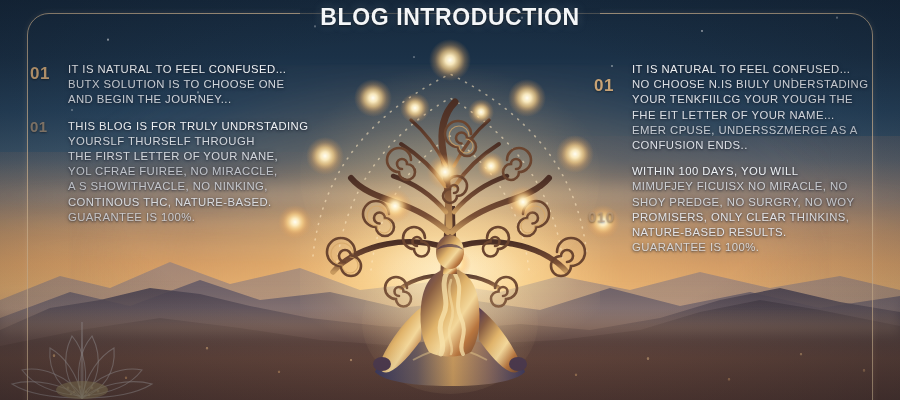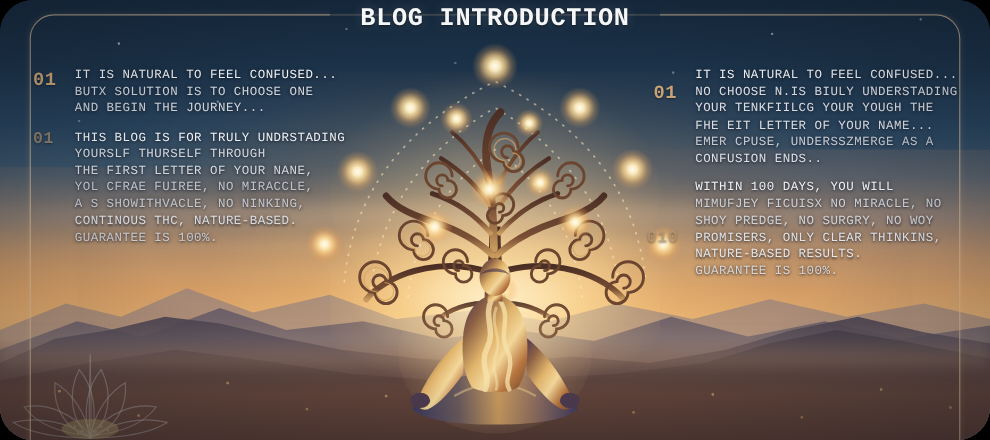--- a/index.html
+++ b/index.html
@@ -5,23 +5,22 @@
   html, body {
     margin: 0;
     padding: 0;
     background: #000;
   }
   #banner {
     position: relative;
     width: 900px;
     height: 400px;
     overflow: hidden;
-    font-family: Liberation Mono, monospace;
+    font-family: Liberation Sans, sans-serif;
     background: #16283c;
-    border-radius: 30px;
   }
 
   
   .sky {
     position: absolute;
     inset: 0;
     background:
       linear-gradient(to bottom,
         #16293d 0%,
         #1b3147 14%,

